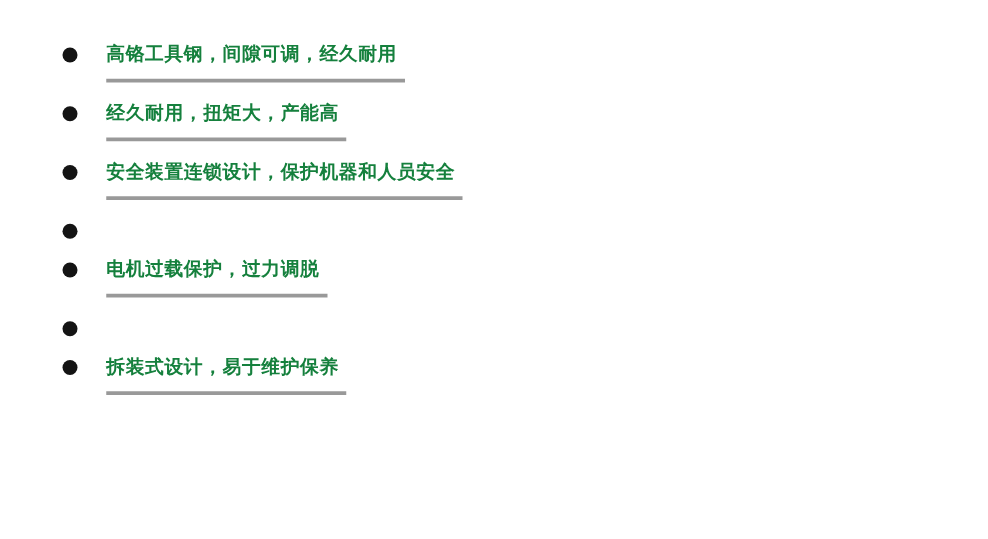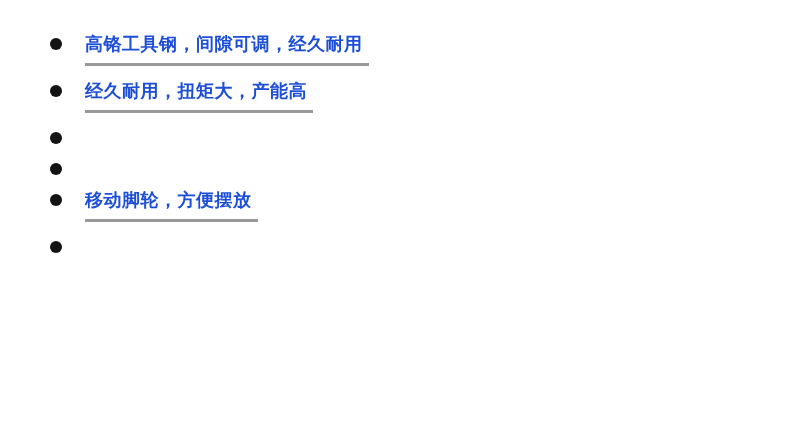--- a/index.html
+++ b/index.html
@@ -31,25 +31,25 @@
     flex: 0 0 auto;
     width: 12px;
     height: 12px;
     margin-top: 5px;
     margin-right: 23px;
     border-radius: 50%;
     background: #141414;
   }
   .feature-text {
     display: inline-block;
-    font-size: 18px;
+    font-size: 15px;
     line-height: 22px;
     font-weight: 700;
     letter-spacing: 0.5px;
-    color: #1d4ed8;
+    color: #15803d;
     border-bottom: 3px solid #999999;
     padding-bottom: 8px;
     padding-right: 6px;
     white-space: nowrap;
   }
 </style>
 </head>
 <body>
 
 <div class="page">
@@ -58,31 +58,36 @@
     <span class="bullet"></span>
     <span class="feature-text">高铬工具钢，间隙可调，经久耐用</span>
   </div>
 
   <div class="feature-item">
     <span class="bullet"></span>
     <span class="feature-text">经久耐用，扭矩大，产能高</span>
   </div>
 
 
-
   <div class="feature-item">
     <span class="bullet"></span>
+    <span class="feature-text">安全装置连锁设计，保护机器和人员安全</span>
   </div>
 
   <div class="feature-item">
     <span class="bullet"></span>
   </div>
 
   <div class="feature-item">
     <span class="bullet"></span>
-    <span class="feature-text">移动脚轮，方便摆放</span>
+    <span class="feature-text">电机过载保护，过力调脱</span>
   </div>
 
   <div class="feature-item">
     <span class="bullet"></span>
   </div>
+
+  <div class="feature-item">
+    <span class="bullet"></span>
+    <span class="feature-text">拆装式设计，易于维护保养</span>
+  </div>
 </div>
 </div>
 
 </body></html>

